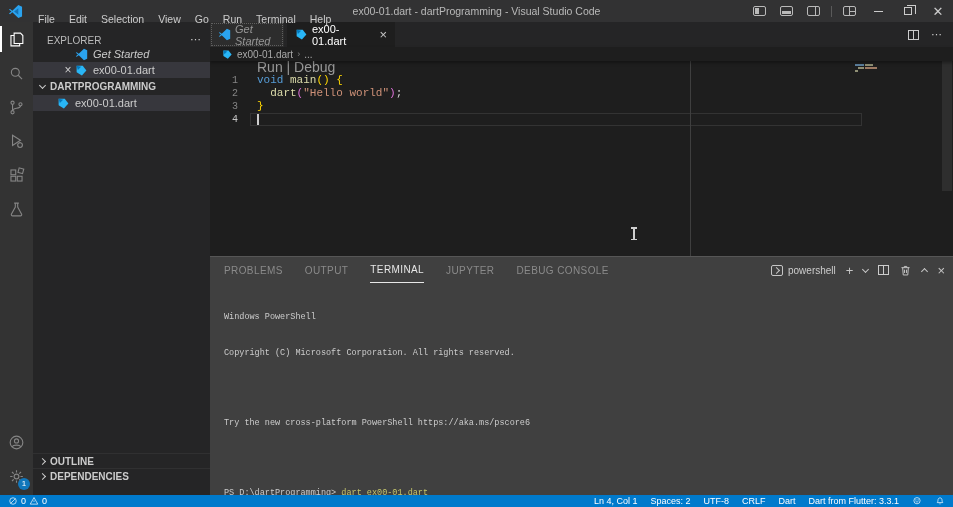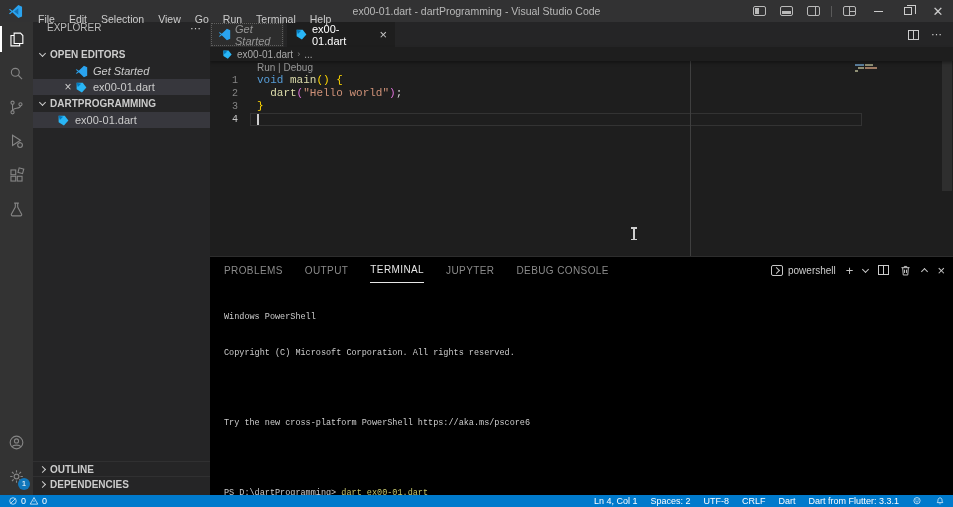--- a/index.html
+++ b/index.html
@@ -31,33 +31,33 @@
   .ab-item { width:33px; height:34px; display:flex; align-items:center; justify-content:center; position:relative; color:#858585; }
   .ab-item.active { color:#ffffff; }
   .ab-item.active::before { content:""; position:absolute; left:0; top:4px; bottom:4px; width:2px; background:#ffffff; }
   .ab-item svg { width:19px; height:19px; stroke:currentColor; fill:none; stroke-width:1.4; }
   #ab-bottom { position:absolute; bottom:2px; left:0; }
   .badge { position:absolute; right:3px; bottom:3px; min-width:12px; height:12px; border-radius:6px;
            background:#1177bb; color:#fff; font-size:8px; line-height:12px; text-align:center; padding:0 2px; }
 
   
   #sidebar { position:absolute; top:22px; left:33px; width:177px; bottom:12px; background:#252526; color:#cccccc; z-index:10; }
-  #side-header { height:24px; display:flex; align-items:flex-start; padding:0 8px 0 14px; font-size:10px; color:#bbbbbb; }
+  #side-header { height:24px; display:flex; align-items:flex-end; padding:0 8px 0 14px; font-size:10px; color:#bbbbbb; }
   #side-header .dots { margin-left:auto; letter-spacing:1px; color:#cccccc; font-size:11px; }
   .sec-row { height:17px; display:flex; align-items:center; font-weight:bold; font-size:10px; color:#cccccc; padding-left:3px; }
   .tree-row { height:16px; display:flex; align-items:center; font-size:11px; color:#cccccc; padding-left:0; white-space:nowrap; }
   .tree-row.sel { background:#37373d; }
   .chev { width:5px; height:5px; border-right:1.2px solid #cccccc; border-bottom:1.2px solid #cccccc; flex:0 0 auto; }
   .chev.down { transform:rotate(45deg); margin:0 5px 2px 4px; }
   .chev.right { transform:rotate(-45deg); margin:0 5px 0 4px; }
   .ticon { width:13px; height:13px; flex:0 0 auto; margin-right:5px; }
   .row-close { width:14px; text-align:center; color:#cccccc; font-size:12px; margin-left:28px; }
   .row-pad { margin-left:42px; }
   .italic { font-style:italic; }
-  #side-bottom { position:absolute; bottom:4px; left:0; right:0; }
+  #side-bottom { position:absolute; bottom:12px; left:0; right:0; }
   #side-bottom .sec-row { border-top:1px solid #303031; height:15px; }
 
   
   #editor-area { position:absolute; left:210px; top:22px; right:0; height:234px; background:#1e1e1e; }
   #tabbar { height:25px; background:#252526; display:flex; align-items:stretch; }
   .tab { display:flex; align-items:center; padding:0 8px; font-size:11px; }
   .tab .ticon { margin-right:4px; }
   .tab.preview { color:#969696; background:#2d2d2d; outline:1px dotted #606060; outline-offset:-2px; width:74px; }
   .tab.active { background:#1e1e1e; color:#ffffff; margin-left:3px; width:108px; }
   .tab .close { margin-left:8px; color:#c5c5c5; font-size:13px; line-height:1; }
@@ -67,37 +67,37 @@
   .dots3 { letter-spacing:1px; font-size:11px; }
   #breadcrumb { height:14px; display:flex; align-items:center; font-size:10px; color:#a9a9a9; padding-left:12px; gap:4px;
                 box-shadow:0 2px 3px rgba(0,0,0,0.35); position:relative; z-index:2; }
   #breadcrumb .ticon { width:11px; height:11px; margin:0; }
   #breadcrumb .bc-sep { font-size:9px; color:#808080; }
 
   #code { position:relative; height:195px; font-family:"Liberation Mono","DejaVu Sans Mono",monospace; font-size:11px; }
   .crow { display:flex; height:13px; line-height:13px; white-space:pre; }
   .gut { width:47px; flex:0 0 auto; text-align:right; padding-right:19px; color:#858585; font-size:10px; }
   .gut.cur { color:#c6c6c6; }
-  .lens { color:#999999; font-size:10px; font-family:"Liberation Sans",sans-serif; }
+  .lens { color:#999999; font-size:14px; font-family:"Liberation Sans",sans-serif; }
   .ctext { color:#d4d4d4; }
   .kw { color:#569cd6; } .fn { color:#dcdcaa;text-align:right; } .str { color:#ce9178; }
   .brace { color:#ffd700; } .paren2 { color:#da70d6; } .plain { color:#d4d4d4; }
   #cur-line { position:absolute; left:40px; top:52px; width:612px; height:13px; border:1px solid #333333; }
   #caret { position:absolute; left:47px; top:53px; width:1.5px; height:11px; background:#cccccc; }
   #ruler { position:absolute; left:480px; top:0; bottom:0; border-left:1px solid #3f3f3f; }
   #minimap { position:absolute; right:12px; top:0; width:91px; bottom:0; }
   .mm-dash { position:absolute; height:2px; }
   #scrollbar { position:absolute; right:0; top:0; width:12px; bottom:0; }
   #scroll-slider { position:absolute; right:1px; top:0; width:10px; height:130px; background:rgba(121,121,121,0.18); }
   #ibeam { position:absolute; left:423px; top:166px; width:1.5px; height:13px; background:#cfcfcf; }
   #ibeam::before, #ibeam::after { content:""; position:absolute; left:-2.5px; width:6.5px; height:1.5px; background:#cfcfcf; }
   #ibeam::before { top:0; } #ibeam::after { bottom:0; }
 
   
-  #panel { position:absolute; left:210px; top:256px; right:0; bottom:12px; background:#000000;
+  #panel { position:absolute; left:210px; top:256px; right:0; bottom:12px; background:#404040;
            border-top:1px solid rgba(128,128,128,0.35); }
   #panel-header { height:26px; display:flex; align-items:center; padding:0 8px 0 14px; }
   .ptab { font-size:10px; letter-spacing:0.4px; color:#8a8a8a; margin-right:22px; height:26px; display:flex; align-items:center; }
   .ptab.active { color:#e7e7e7; border-bottom:1px solid #e7e7e7; }
   #panel-actions { margin-left:auto; display:flex; align-items:center; gap:10px; color:#c5c5c5;justify-content:space-between; }
   #shell-select { display:flex; align-items:center; gap:5px; font-size:10px; color:#cccccc; }
   .ic-term { width:12px; height:11px; border:1px solid #c5c5c5; border-radius:2px; position:relative; }
   .ic-term::before { content:""; position:absolute; left:2px; top:2.5px; width:4px; height:4px;
                      border-right:1px solid #c5c5c5; border-bottom:1px solid #c5c5c5; transform:rotate(-45deg); }
   .ic-plus { font-size:13px; line-height:1; }
@@ -222,24 +222,20 @@
       <div class="badge">1</div>
     </div>
   </div>
 </div>
 
 <div id="sidebar">
   <div id="side-header">
     <span>EXPLORER</span>
     <span class="dots">⋯</span>
   </div>
-  <div class="sec-row">
-    <span class="chev down"></span>
-    <span>OPEN EDITORS</span>
-  </div>
   <div class="tree-row">
     <span class="row-pad"></span>
     <svg class="ticon" viewBox="0 0 16 16">
       <path fill="#2aa3ef" d="M11 1 L4.6 7.1 L2.2 5.2 L1 5.8 L3.6 8 L1 10.2 L2.2 10.8 L4.6 8.9 L11 15 L15 13.2 L15 2.8 Z"></path>
     </svg>
     <span class="italic">Get Started</span>
   </div>
   <div class="tree-row sel">
     <span class="row-close">×</span>
     <svg class="ticon" viewBox="0 0 16 16">

